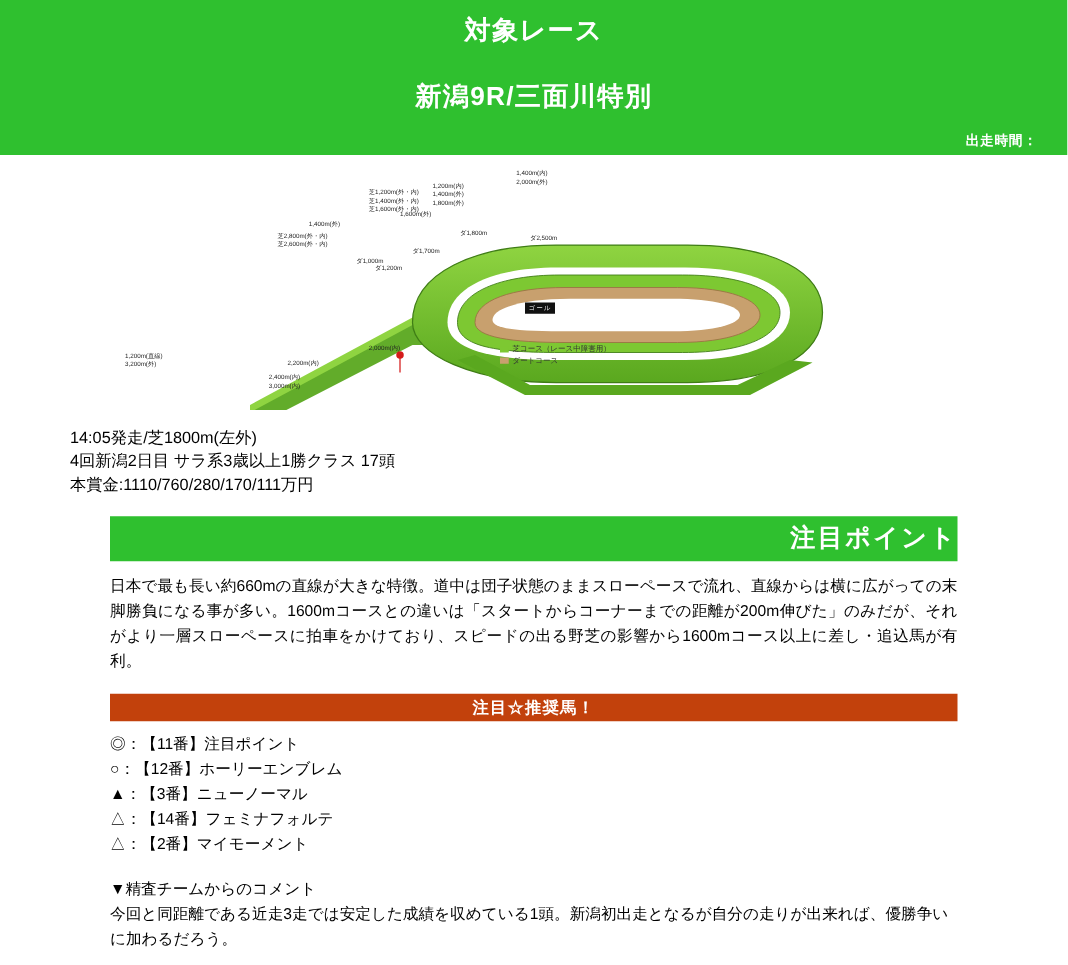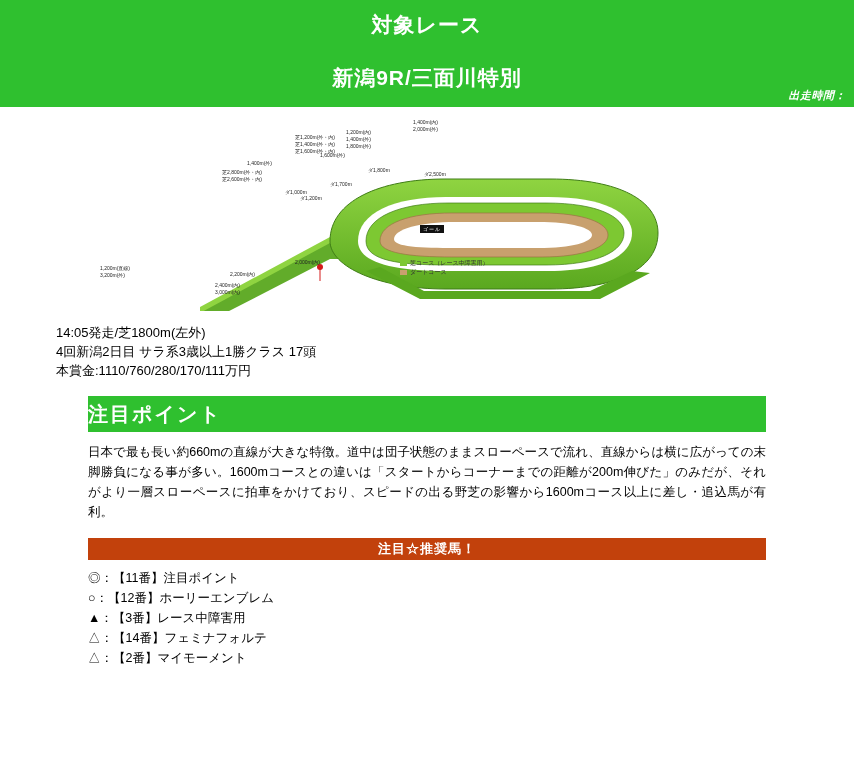--- a/index.html
+++ b/index.html
@@ -20,47 +20,46 @@
     height: 772px;
     box-sizing: border-box;
   }
 
   
   .header {
     background: #2fc02f;
     color: #ffffff;
     padding: 10px 0 6px 0;
     position: relative;
-    height: 107px;
+    height: 124px;
     box-sizing: border-box;
   }
   .header-title {
     text-align: center;
     font-weight: bold;
     font-size: 21px;
     line-height: 30px;
     letter-spacing: 1px;
   }
   .header-subtitle {
     text-align: center;
     font-weight: bold;
     font-size: 21px;
     line-height: 30px;
     letter-spacing: 1px;
     margin-top: 23px;
   }
   .header-righttext {
     position: absolute;
-    right: 8px;
+    right: 24px;
     bottom: 4px;
     font-size: 11px;
     font-weight: bold;
     color: #ffffff;
     letter-spacing: 0.5px;
-    font-style: italic;
   }
 
   
   .diagram-wrap {
     height: 212px;
     position: relative;
     background: #ffffff;
   }
   .diagram {
     position: absolute;
@@ -111,21 +110,21 @@
     font-size: 13px;
     line-height: 19px;
     color: #000;
   }
 
   
   .section-bar {
     margin: 14px 88px 0 88px;
     background: #2fc02f;
     color: #ffffff;
-    text-align: left;
+    text-align: right;
     font-weight: bold;
     font-size: 20px;
     line-height: 36px;
     letter-spacing: 2px;
   }
 
   .body-text {
     margin: 10px 88px 0 88px;
     font-size: 12.5px;
     line-height: 20px;
@@ -266,20 +265,24 @@
     <div>本賞金:1110/760/280/170/111万円</div>
   </div>
 
   <div class="section-bar">注目ポイント</div>
   <div class="body-text">日本で最も長い約660mの直線が大きな特徴。道中は団子状態のままスローペースで流れ、直線からは横に広がっての末脚勝負になる事が多い。1600mコースとの違いは「スタートからコーナーまでの距離が200m伸びた」のみだが、それがより一層スローペースに拍車をかけており、スピードの出る野芝の影響から1600mコース以上に差し・追込馬が有利。</div>
 
   <div class="black-bar">注目☆推奨馬！</div>
   <div class="pick-list">
     <div class="row">◎：【11番】注目ポイント</div>
     <div class="row">○：【12番】ホーリーエンブレム</div>
-    <div class="row">▲：【3番】レース中障害用</div>
+    <div class="row">▲：【3番】ニューノーマル</div>
     <div class="row">△：【14番】フェミナフォルテ</div>
     <div class="row">△：【2番】マイモーメント</div>
   </div>
 
+  <div class="comment-block">
+    <div>▼精査チームからのコメント</div>
+    <div>今回と同距離である近走3走では安定した成績を収めている1頭。新潟初出走となるが自分の走りが出来れば、優勝争いに加わるだろう。</div>
+  </div>
 
 
 </div>
 
 </body></html>

